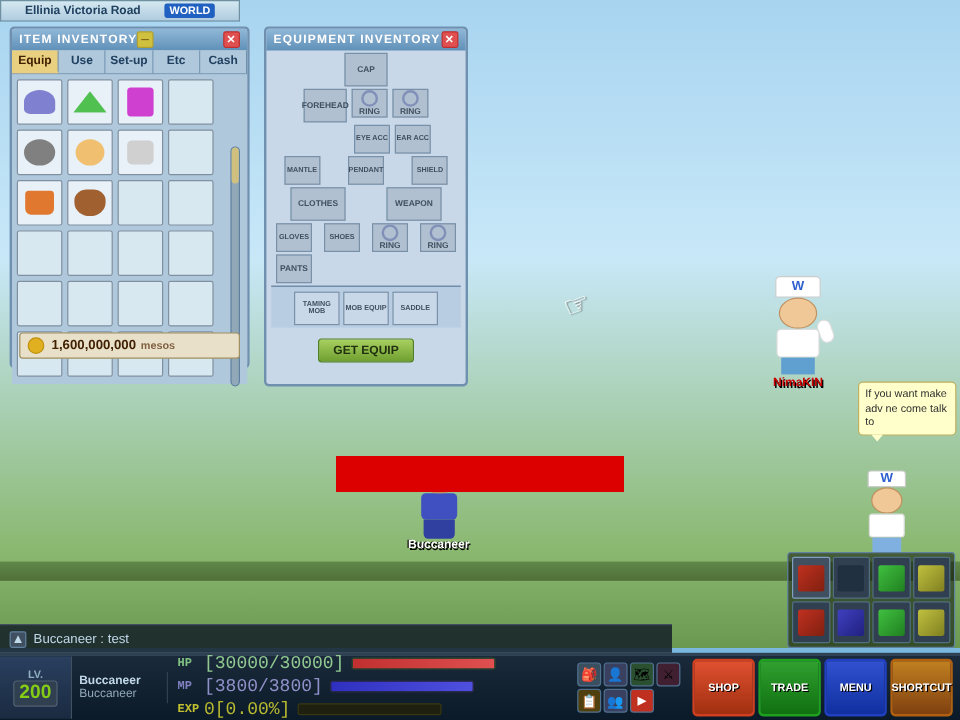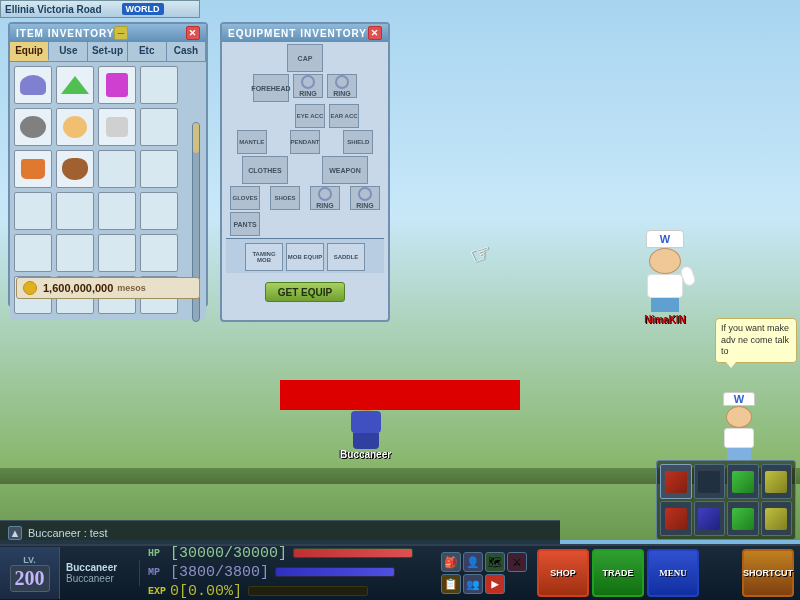--- a/index.html
+++ b/index.html
@@ -32,20 +32,21 @@
       height: 18px;
       background: linear-gradient(180deg, #d4e8f0 0%, #b0cce0 100%);
       border: 1px solid #7090a0;
       display: flex;
       align-items: center;
       padding: 0 4px;
       font-size: 10px;
       font-weight: bold;
       color: #204060;
       z-index: 100;
+      justify-content: center;
     }
 
     #world-badge {
       background: #2060c0;
       color: white;
       font-size: 9px;
       padding: 1px 4px;
       margin-left: 20px;
       border-radius: 2px;
       font-weight: bold;
@@ -523,26 +524,25 @@
       display: flex;
       flex-direction: column;
       align-items: center;
       justify-content: center;
       flex-shrink: 0;
     }
     #level-badge .lv-text {
       font-size: 9px; color: #90b0c0; font-weight: bold;
     }
     #level-badge .lv-num {
-      font-size: 20px; color: #c4b5fd; font-weight: bold;
+      font-size: 16px; color: #84cc16; font-weight: bold;
       background: #304050;
       border-radius: 3px;
       padding: 1px 4px;
       border: 1px solid #506070;
-      font-family: Liberation Serif, serif;
     }
 
     #char-info {
       width: 80px;
       padding: 2px 6px;
       display: flex;
       flex-direction: column;
       justify-content: center;
       border-right: 1px solid #304050;
       flex-shrink: 0;
@@ -627,22 +627,22 @@
       justify-content: center;
       cursor: pointer;
       font-size: 9px;
       font-weight: bold;
       color: white;
       text-shadow: 1px 1px 0 #000;
     }
 
     .btn-shop { background: linear-gradient(180deg, #e05030, #a03010); border-color: #d04020; }
     .btn-trade { background: linear-gradient(180deg, #30a030, #107010); border-color: #20a020; }
-    .btn-menu { background: linear-gradient(180deg, #3050d0, #1030a0); border-color: #2040c0; font-family: Liberation Serif, serif; }
-    .btn-shortcut { background: linear-gradient(180deg, #c08020, #804010); border-color: #b06010; margin-left: 40px; }
+    .btn-menu { background: linear-gradient(180deg, #3050d0, #1030a0); border-color: #2040c0; }
+    .btn-shortcut { background: linear-gradient(180deg, #c08020, #804010); border-color: #b06010; }
 
     
     #icon-row {
       display: flex;
       gap: 2px;
       padding: 2px 4px;
       flex-direction: column;
     }
     .icon-row-line {
       display: flex; gap: 2px;

